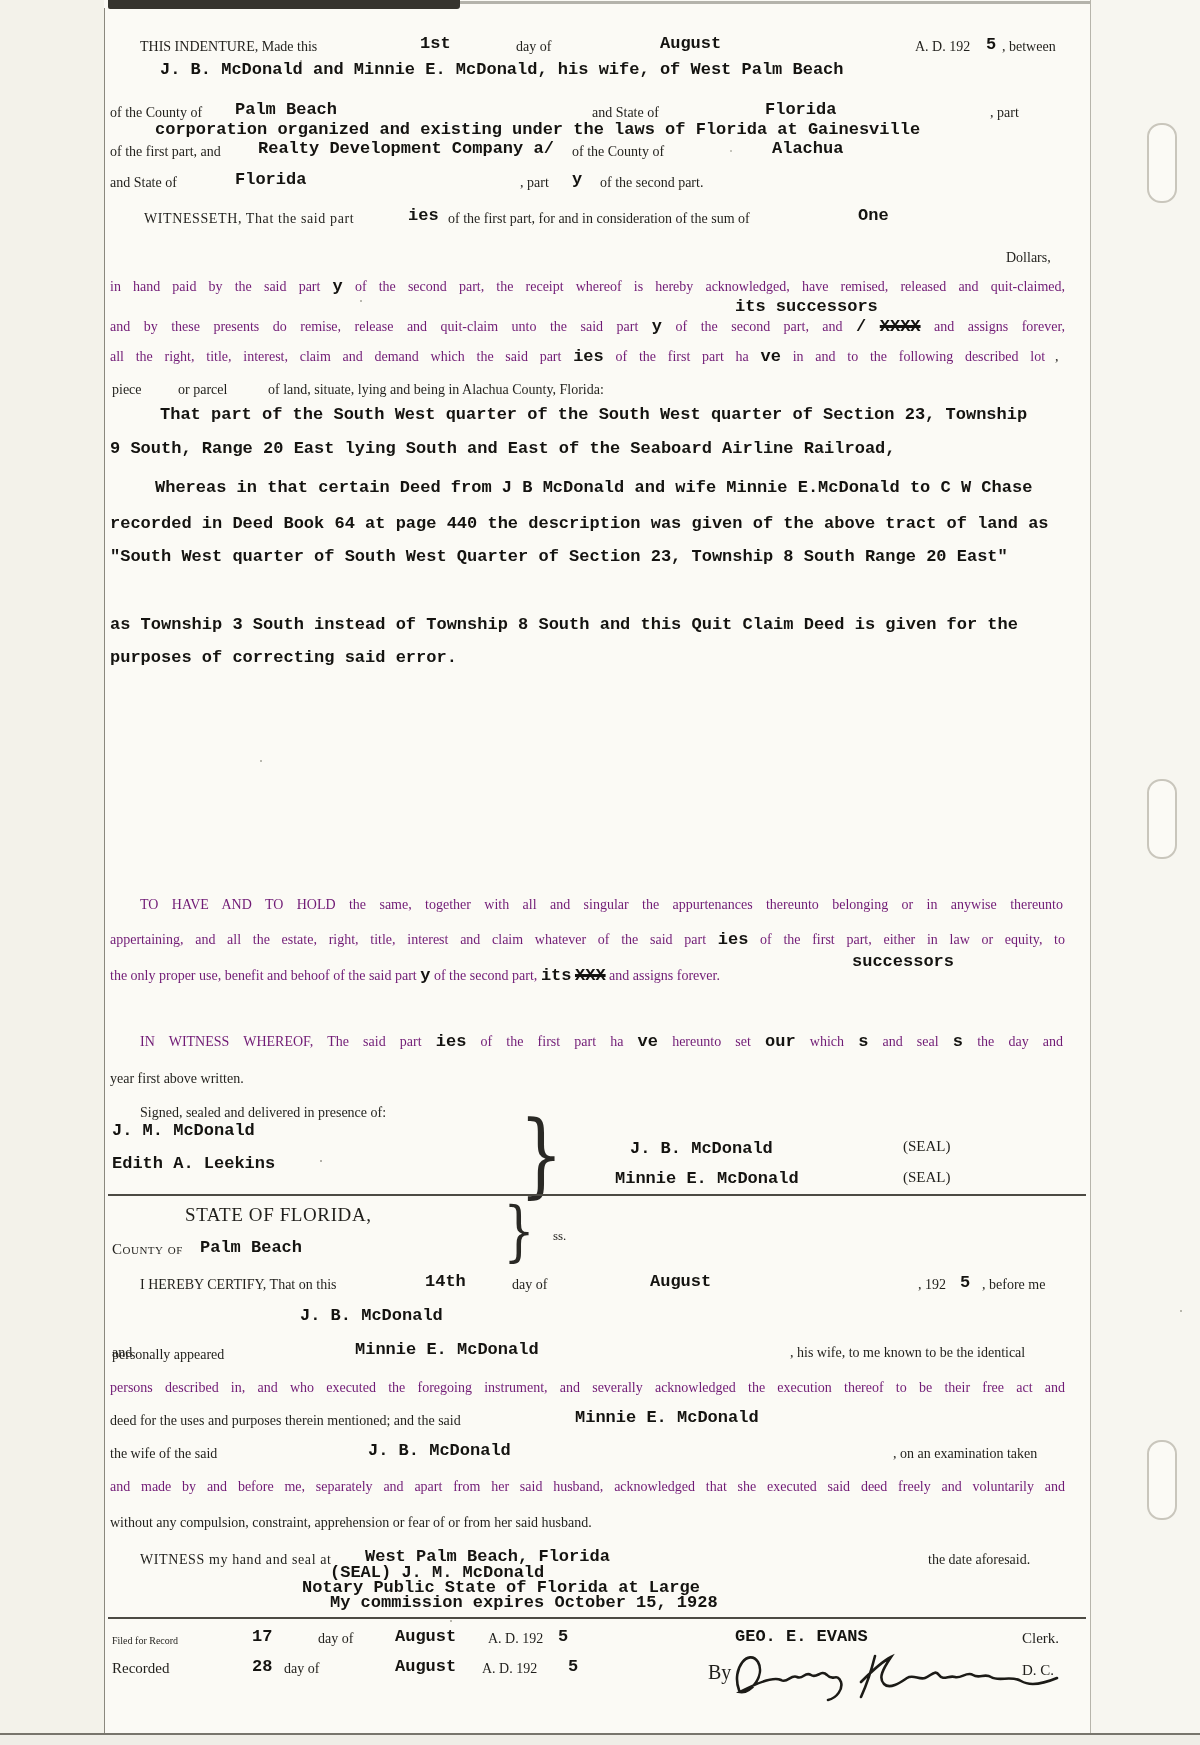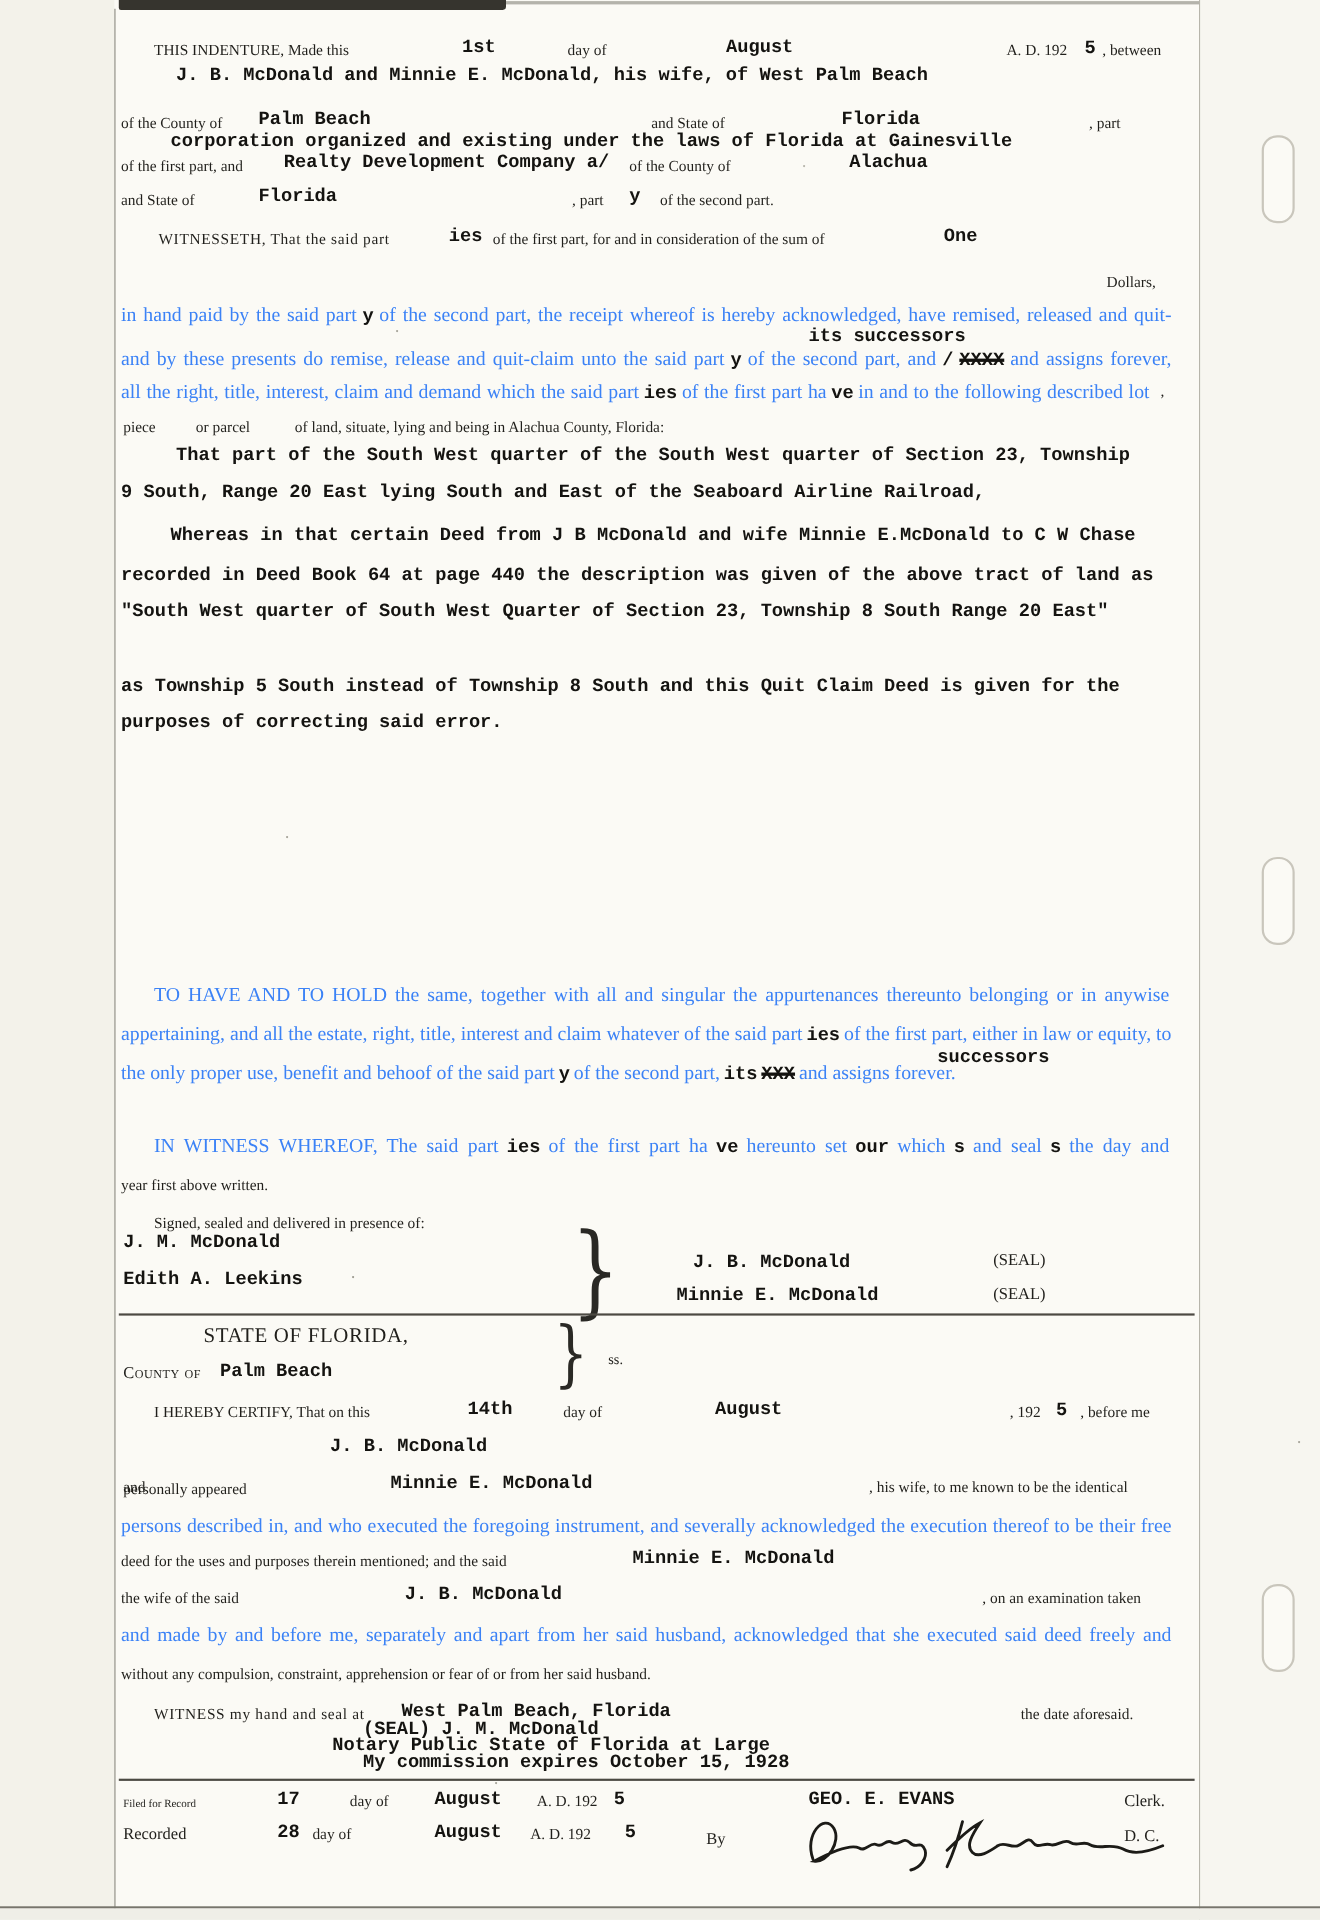--- a/index.html
+++ b/index.html
@@ -16,21 +16,21 @@
   .top-smudge-line{position:absolute;left:460px;top:1px;width:630px;height:3px;background:#a3a198;opacity:.8;}
   .hole{position:absolute;width:26px;height:76px;border:2px solid #c9c6bc;border-radius:14px;background:#fbfaf5;}
   .rule{position:absolute;background:#4c4a43;height:2px;}
   
   .serif{position:absolute;font-family:"Liberation Serif",serif;font-size:14px;line-height:17px;white-space:nowrap;color:#201f1b;}
   .typed{position:absolute;font-family:"Liberation Mono",monospace;font-weight:bold;font-size:17px;line-height:18px;
          white-space:nowrap;color:#141310;letter-spacing:0;}
   .flow{white-space:nowrap;}
   .just{white-space:normal;text-align:justify;text-align-last:justify;overflow:hidden;height:19px;}
   .inline-typed{font-family:"Liberation Mono",monospace;font-weight:bold;font-size:17px;color:#141310;}
-  .inline-serif{font-family:"Liberation Serif",serif;font-size:18px;color:#3b82f6;}
+  .inline-serif{font-family:"Liberation Serif",serif;font-size:14px;color:#701a75;}
   .struck{text-decoration:line-through;text-decoration-thickness:3px;margin-top:20px;}
   .brace{position:absolute;font-family:"DejaVu Serif",serif;font-weight:400;color:#2a2925;transform:scaleX(.75);}
   .smallcaps{font-variant:small-caps;letter-spacing:.5px;}
   .caps-head{letter-spacing:.6px;}
   .speck{position:absolute;width:2px;height:2px;background:#9b998f;border-radius:50%;
     box-shadow: 60px 240px 0 #a5a399, -40px 700px 0 #a5a399, 20px 1100px 0 #9b998f,
                 900px 150px 0 #b0aea4, 940px 620px 0 #b0aea4, 880px 1250px 0 #a5a399,
                 430px 90px 0 #b5b3a9, 700px 1500px 0 #aeaca2, 150px 1560px 0 #a5a399;}
   svg.sig{position:absolute;}
 </style>
@@ -116,21 +116,21 @@
 
   <span class="serif" style="left:112px;top:381px">piece</span>
   <span class="serif" style="left:178px;top:381px">or parcel</span>
   <span class="serif" style="left:268px;top:381px">of land, situate, lying and being in Alachua County, Florida:</span>
 
   <span class="typed" style="left:160px;top:406px">That part of the South West quarter of the South West quarter of Section 23, Township</span>
   <span class="typed" style="left:110px;top:440px">9 South, Range 20 East lying South and East of the Seaboard Airline Railroad,</span>
   <span class="typed" style="left:155px;top:479px">Whereas in that certain Deed from J B McDonald and wife Minnie E.McDonald to C W Chase</span>
   <span class="typed" style="left:110px;top:515px">recorded in Deed Book 64 at page 440 the description was given of the above tract of land as</span>
   <span class="typed" style="left:110px;top:548px">"South West quarter of South West Quarter of Section 23, Township 8 South Range 20 East"</span>
-  <span class="typed" style="left:110px;top:616px">as Township 5 South instead of Township 8 South and this Quit Claim Deed is given for the</span>
+  <span class="typed" style="left:110px;top:616px">as Township 3 South instead of Township 8 South and this Quit Claim Deed is given for the</span>
   <span class="typed" style="left:110px;top:649px">purposes of correcting said error.</span>
 
   <div class="serif just" style="left:140px;top:896px;width:923px">
     <span class="inline-serif">TO HAVE AND TO HOLD the same, together with all and singular the appurtenances thereunto belonging or in anywise thereunto</span>
   </div>
   <div class="serif just" style="left:110px;top:931px;width:955px">
     <span class="inline-serif">appertaining, and all the estate, right, title, interest and claim whatever of the said part</span>
     <span class="inline-typed">ies</span>
     <span class="inline-serif">of the first part, either in law or equity, to</span>
   </div>
@@ -214,21 +214,21 @@
   <span class="typed" style="left:558px;top:1628px">5</span>
   <span class="typed" style="left:735px;top:1628px">GEO. E. EVANS</span>
   <span class="serif" style="left:1022px;top:1630px;font-size:15px">Clerk.</span>
 
   <span class="serif" style="left:112px;top:1660px;font-size:15px">Recorded</span>
   <span class="typed" style="left:252px;top:1658px">28</span>
   <span class="serif" style="left:284px;top:1660px">day of</span>
   <span class="typed" style="left:395px;top:1658px">August</span>
   <span class="serif" style="left:482px;top:1660px">A. D. 192</span>
   <span class="typed" style="left:568px;top:1658px">5</span>
-  <span class="serif" style="left:642px;top:1664px;font-size:15px">By</span>
+  <span class="serif" style="left:708px;top:1664px;font-size:20px">By</span>
   <span class="serif" style="left:1022px;top:1662px;font-size:15px">D. C.</span>
 
   <svg class="sig" style="left:725px;top:1642px" width="338" height="64" viewBox="0 0 338 64" aria-label="Daisy Kellum">
     <g fill="none" stroke="#1c1b17" stroke-width="2.6" stroke-linecap="round">
       <path d="M14,48 C6,26 24,6 33,20 C40,32 27,52 15,50 C30,42 48,34 56,38 C62,42 66,32 72,35 C78,38 80,29 86,33 C92,37 96,27 102,33 C108,40 112,30 116,40 C118,47 112,56 103,58"></path>
       <path d="M150,14 C146,30 141,44 136,55 M136,40 C148,28 158,19 166,15 C158,27 153,36 159,42 C165,48 176,40 182,36 C188,32 194,38 200,36 C206,34 210,27 214,33 C218,39 224,33 230,35 C236,37 242,29 248,33 C254,37 260,31 266,35 C274,40 286,33 296,39 C306,45 320,41 332,36"></path>
     </g>
   </svg>
 
 </div>

